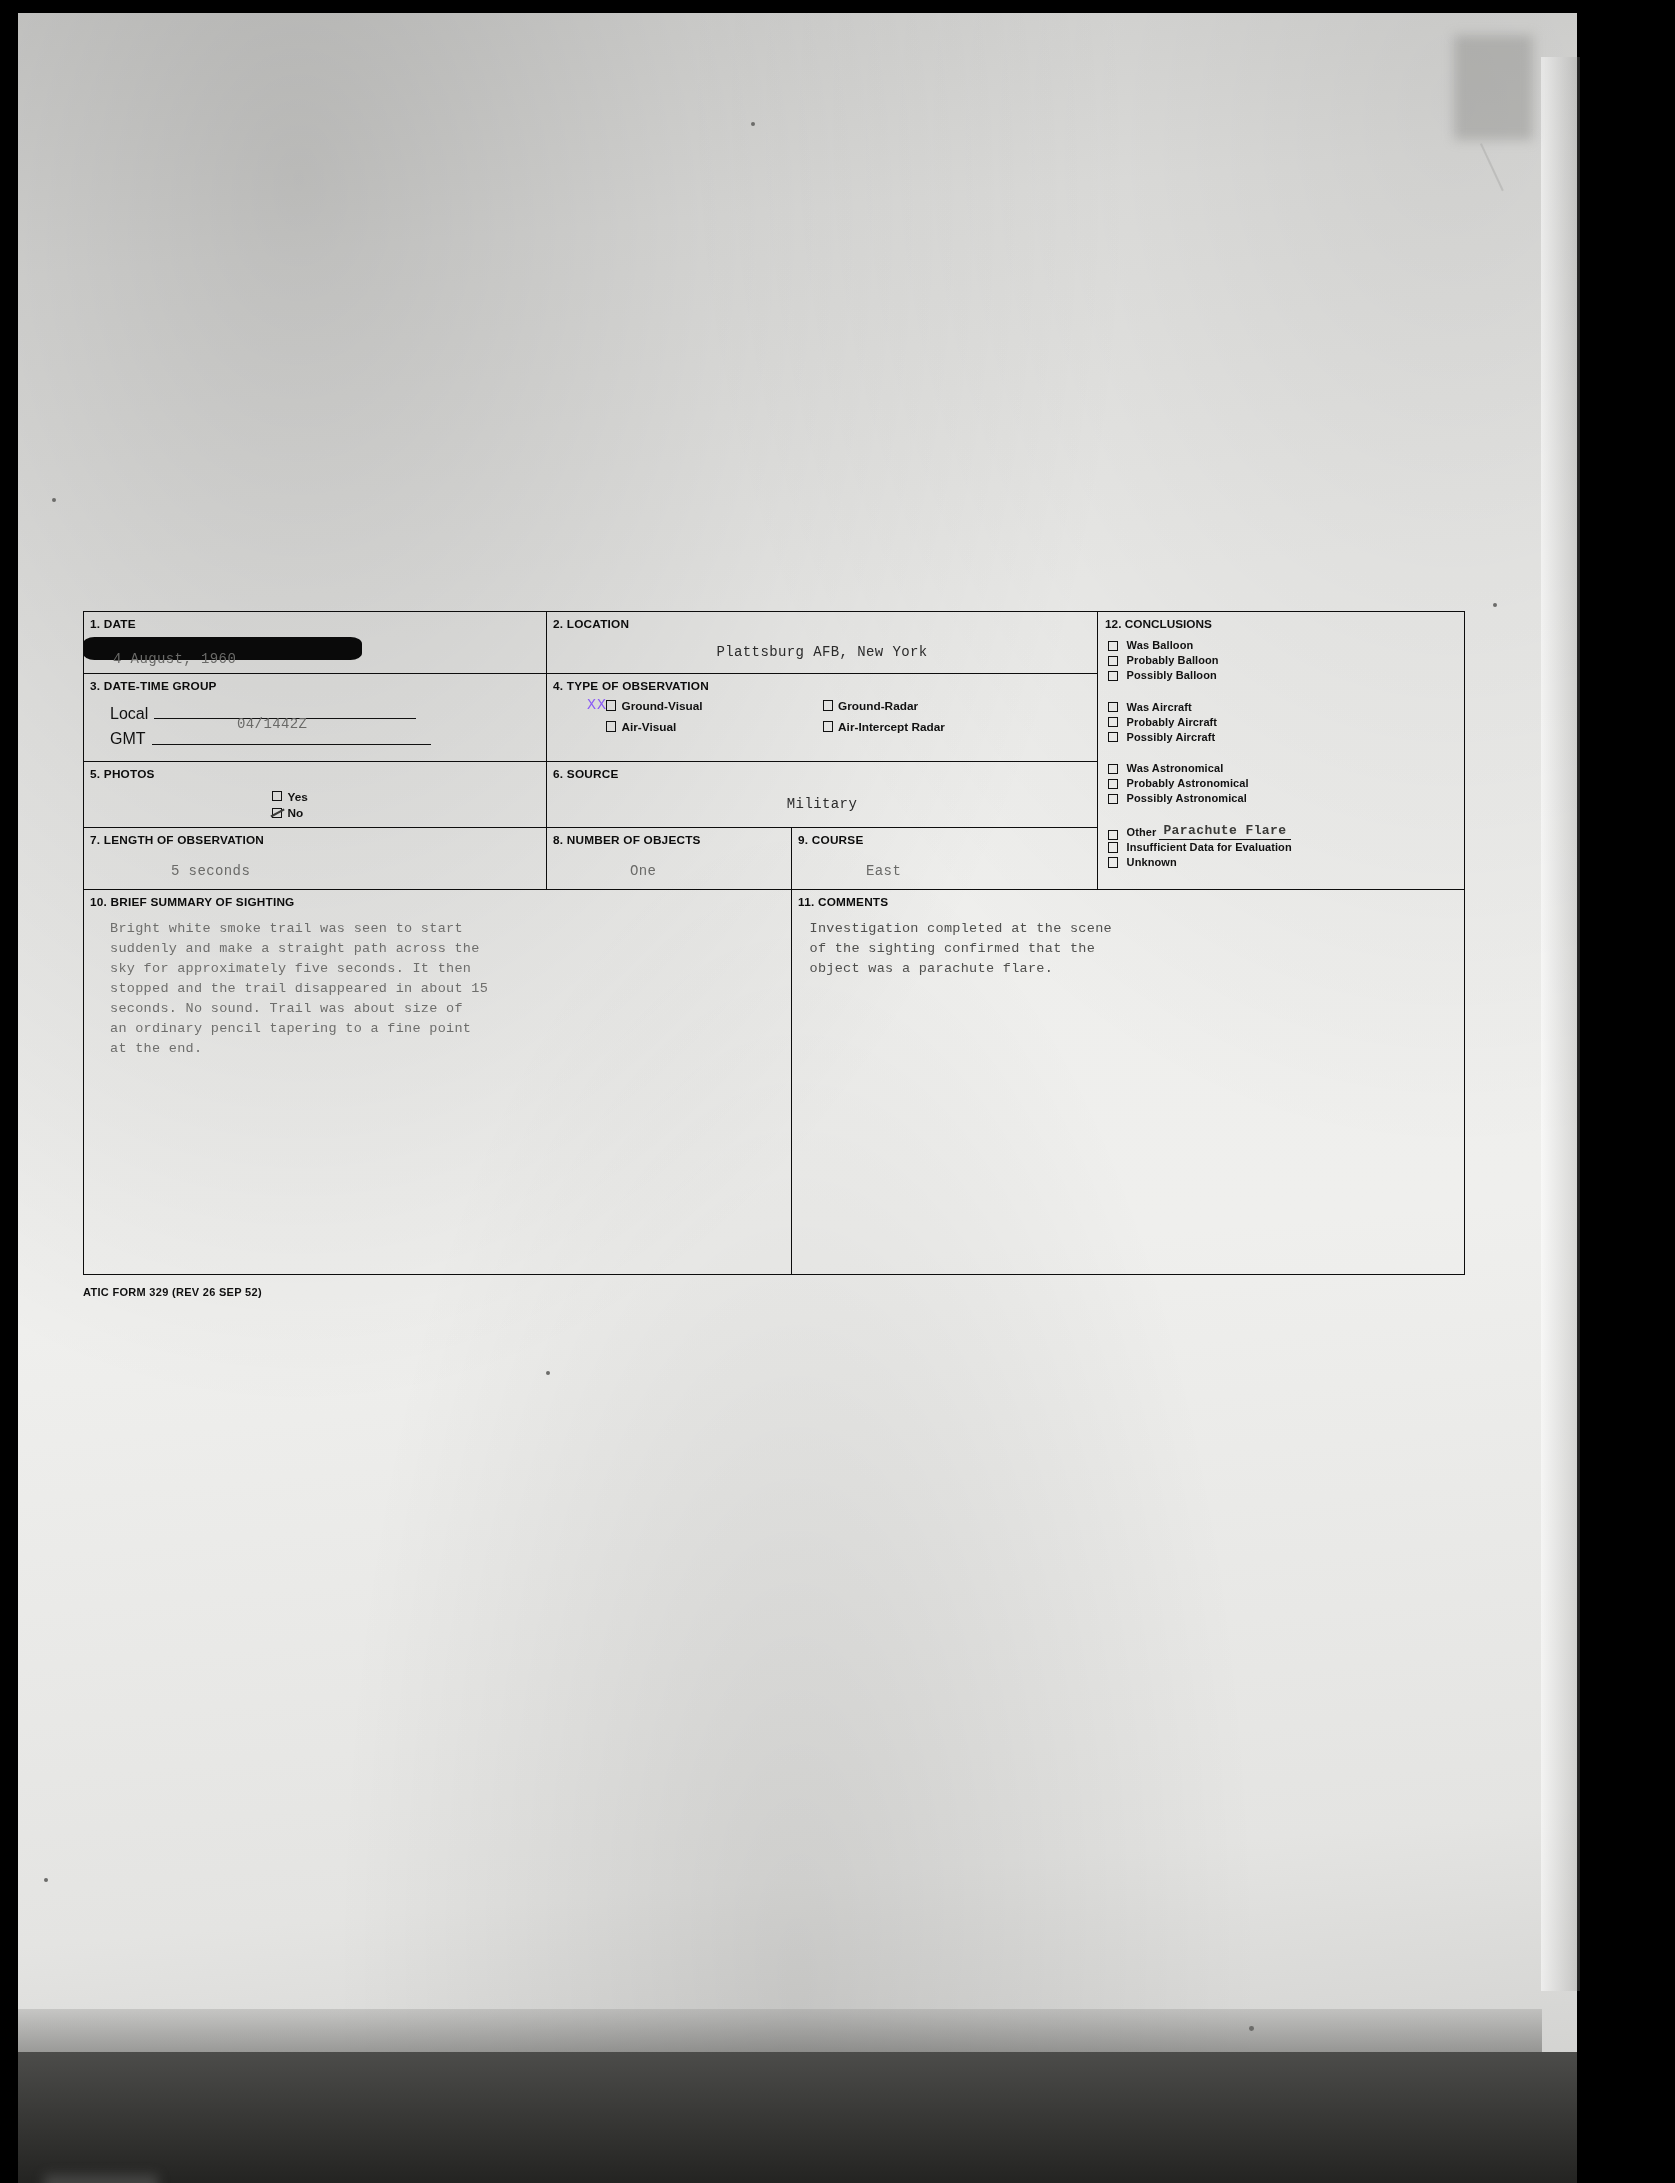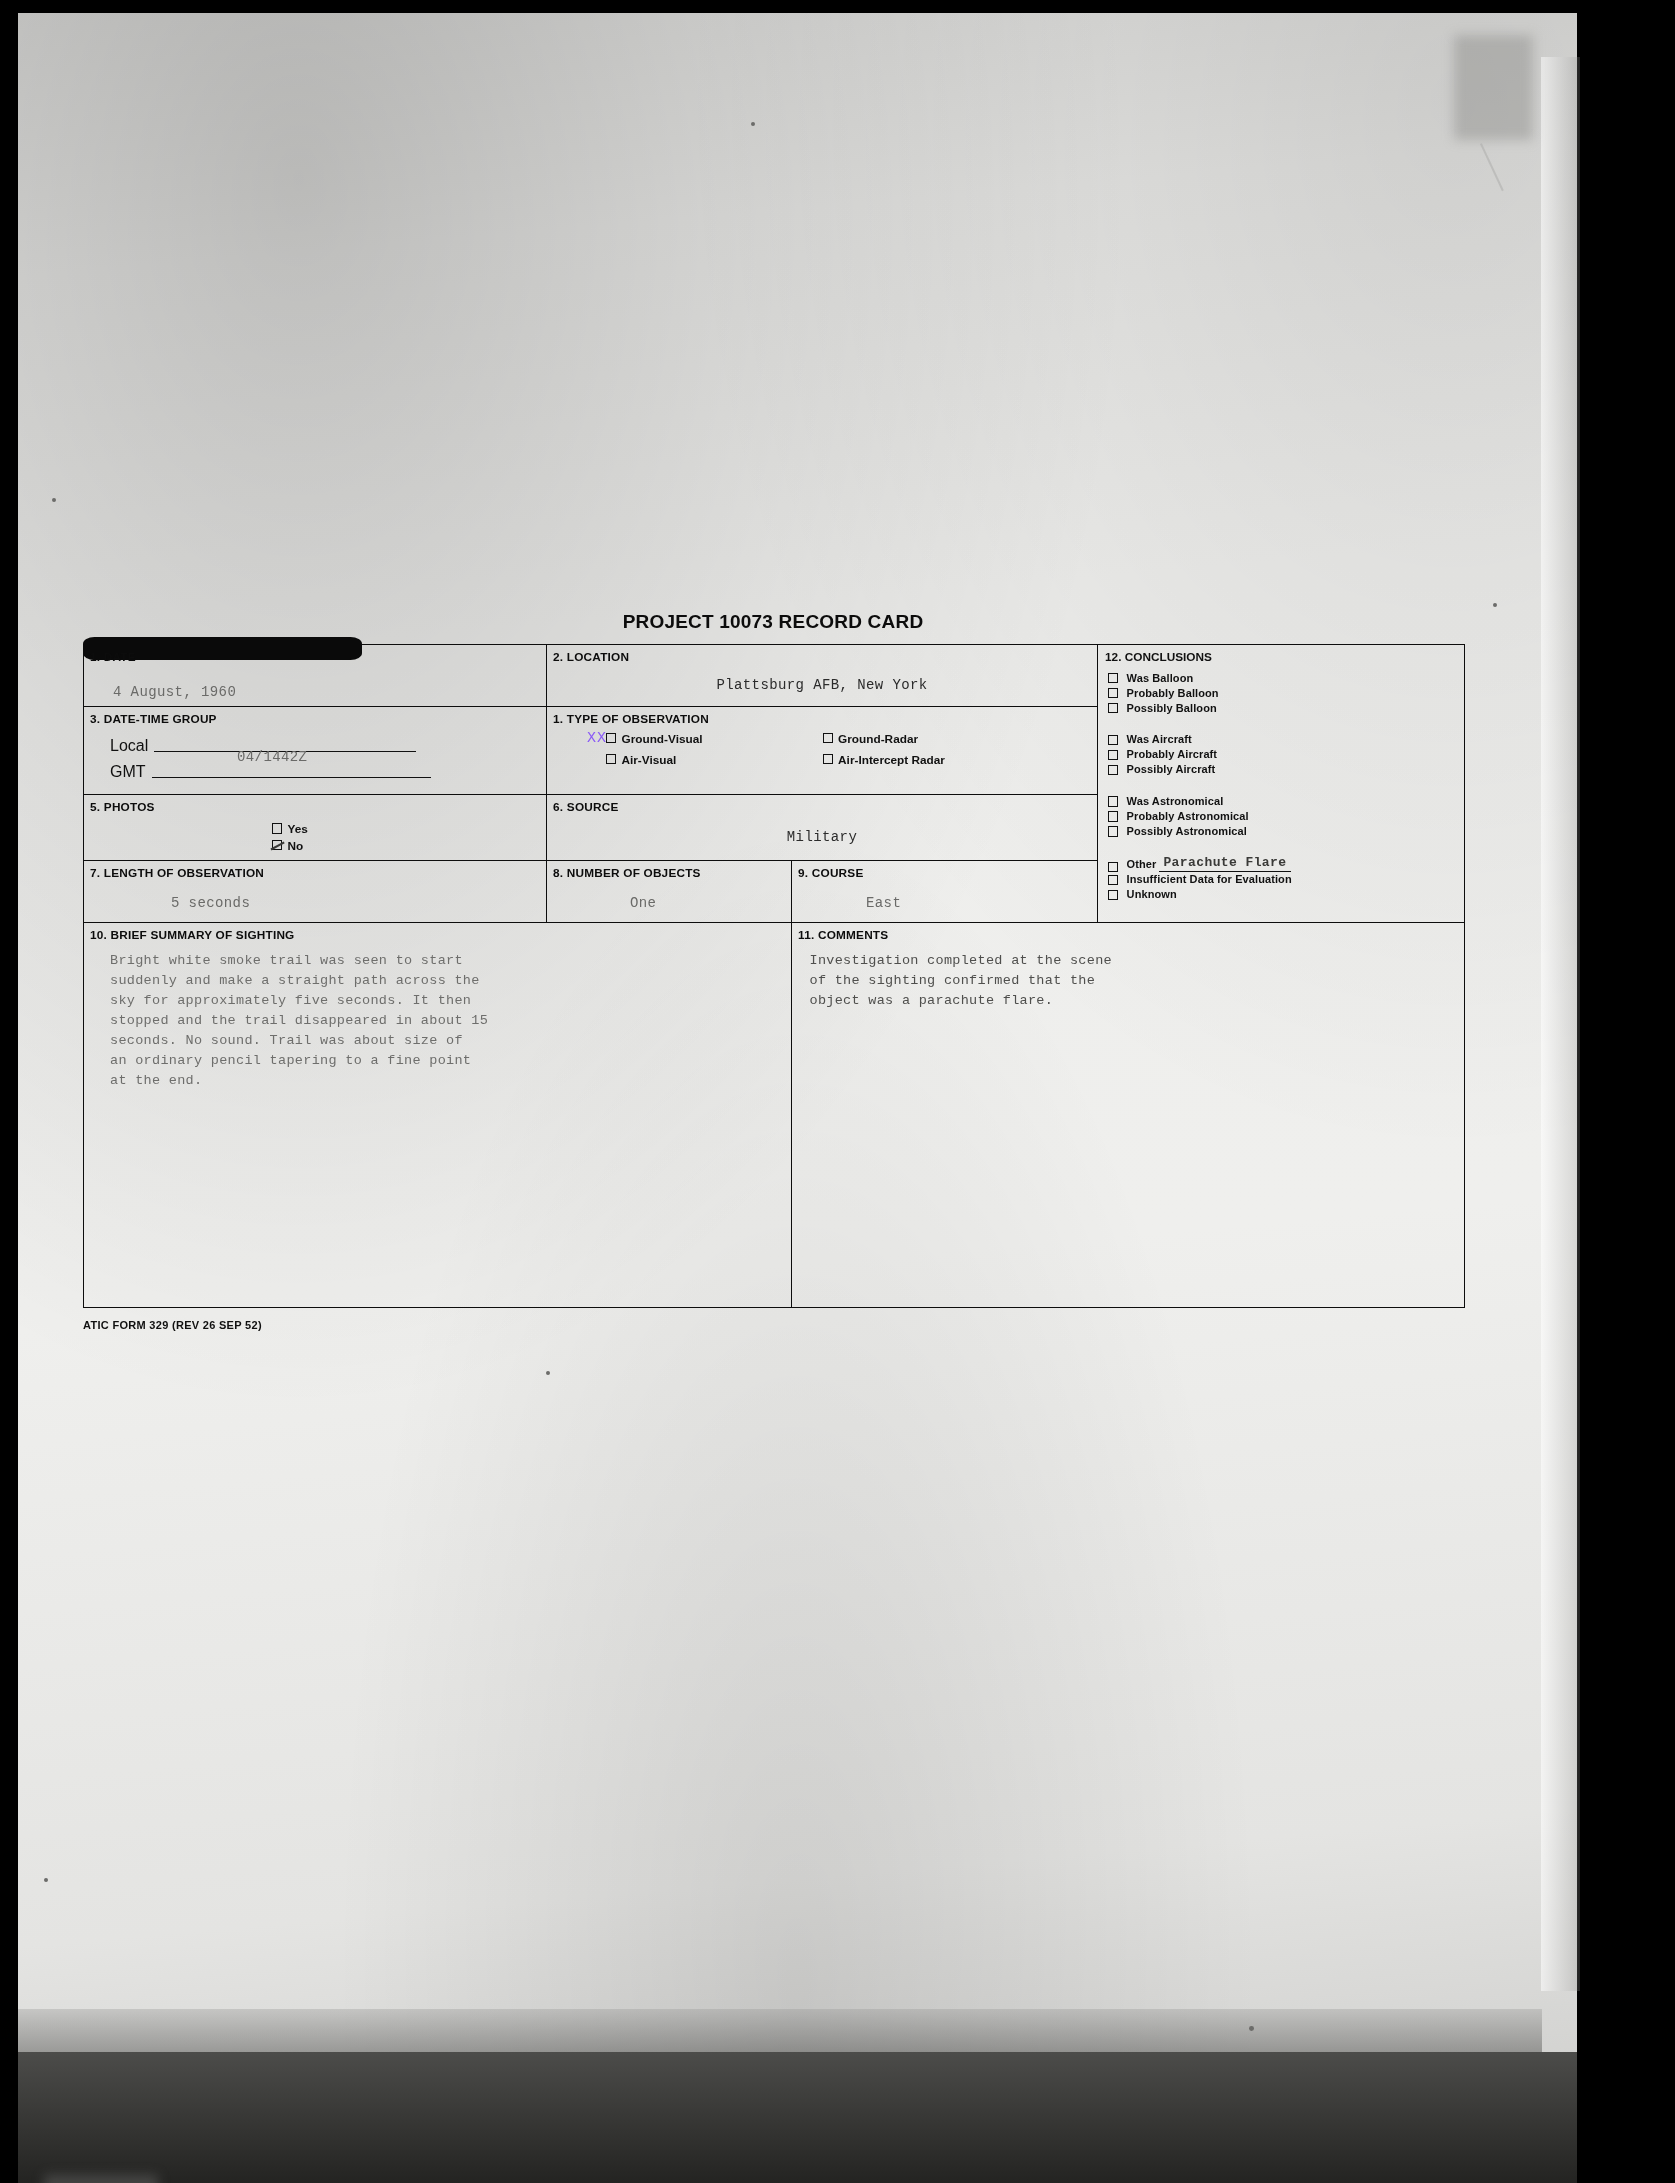--- a/index.html
+++ b/index.html
@@ -289,21 +289,20 @@
   <div class="fiber" style="left:1480px;top:144px;width:1.7px;height:52px;transform:rotate(-25deg);"></div>
   <div class="speck" style="left:751px;top:122px;width:4.4px;height:4.4px;"></div>
   <div class="speck" style="left:52px;top:498px;width:3.9px;height:3.9px;"></div>
   <div class="speck" style="left:1493px;top:603px;width:3.9px;height:3.9px;"></div>
   <div class="speck" style="left:546px;top:1371px;width:3.9px;height:3.9px;"></div>
   <div class="speck" style="left:1249px;top:2026px;width:4.8px;height:4.8px;"></div>
   <div class="speck" style="left:44px;top:1878px;width:3.9px;height:3.9px;"></div>
 
   <div id="card">
 
-    <div id="card-title">PROJECT 10073 RECORD CARD</div>
     <div id="redaction"></div>
 
     <table class="card-table">
       <colgroup>
         <col style="width:463px">
         <col style="width:245px">
         <col style="width:306px">
         <col style="width:367px">
       </colgroup>
 
@@ -390,21 +389,21 @@
             <span>Local</span>
             <span class="ruler" style="width:262px;"></span>
           </div>
           <div class="dtg-line" style="margin-top:7.9px;">
             <span>GMT</span>
             <span class="ruler" style="width:279px;"></span>
           </div>
           <div class="typed faded dtg-gmt-value">04/1442Z</div>
         </td>
         <td colspan="2">
-          <div class="fieldlbl">1.  TYPE OF OBSERVATION</div>
+          <div class="fieldlbl">4.  TYPE OF OBSERVATION</div>
           <div class="xx-mark">XX</div>
           <div class="obs-grid">
             <div class="obs-row">
               <div class="obs-col-a"><span class="chk"></span><span>Ground-Visual</span></div>
               <div class="obs-col-b"><span class="chk"></span><span>Ground-Radar</span></div>
             </div>
             <div class="obs-row">
               <div class="obs-col-a"><span class="chk"></span><span>Air-Visual</span></div>
               <div class="obs-col-b"><span class="chk"></span><span>Air-Intercept Radar</span></div>
             </div>

